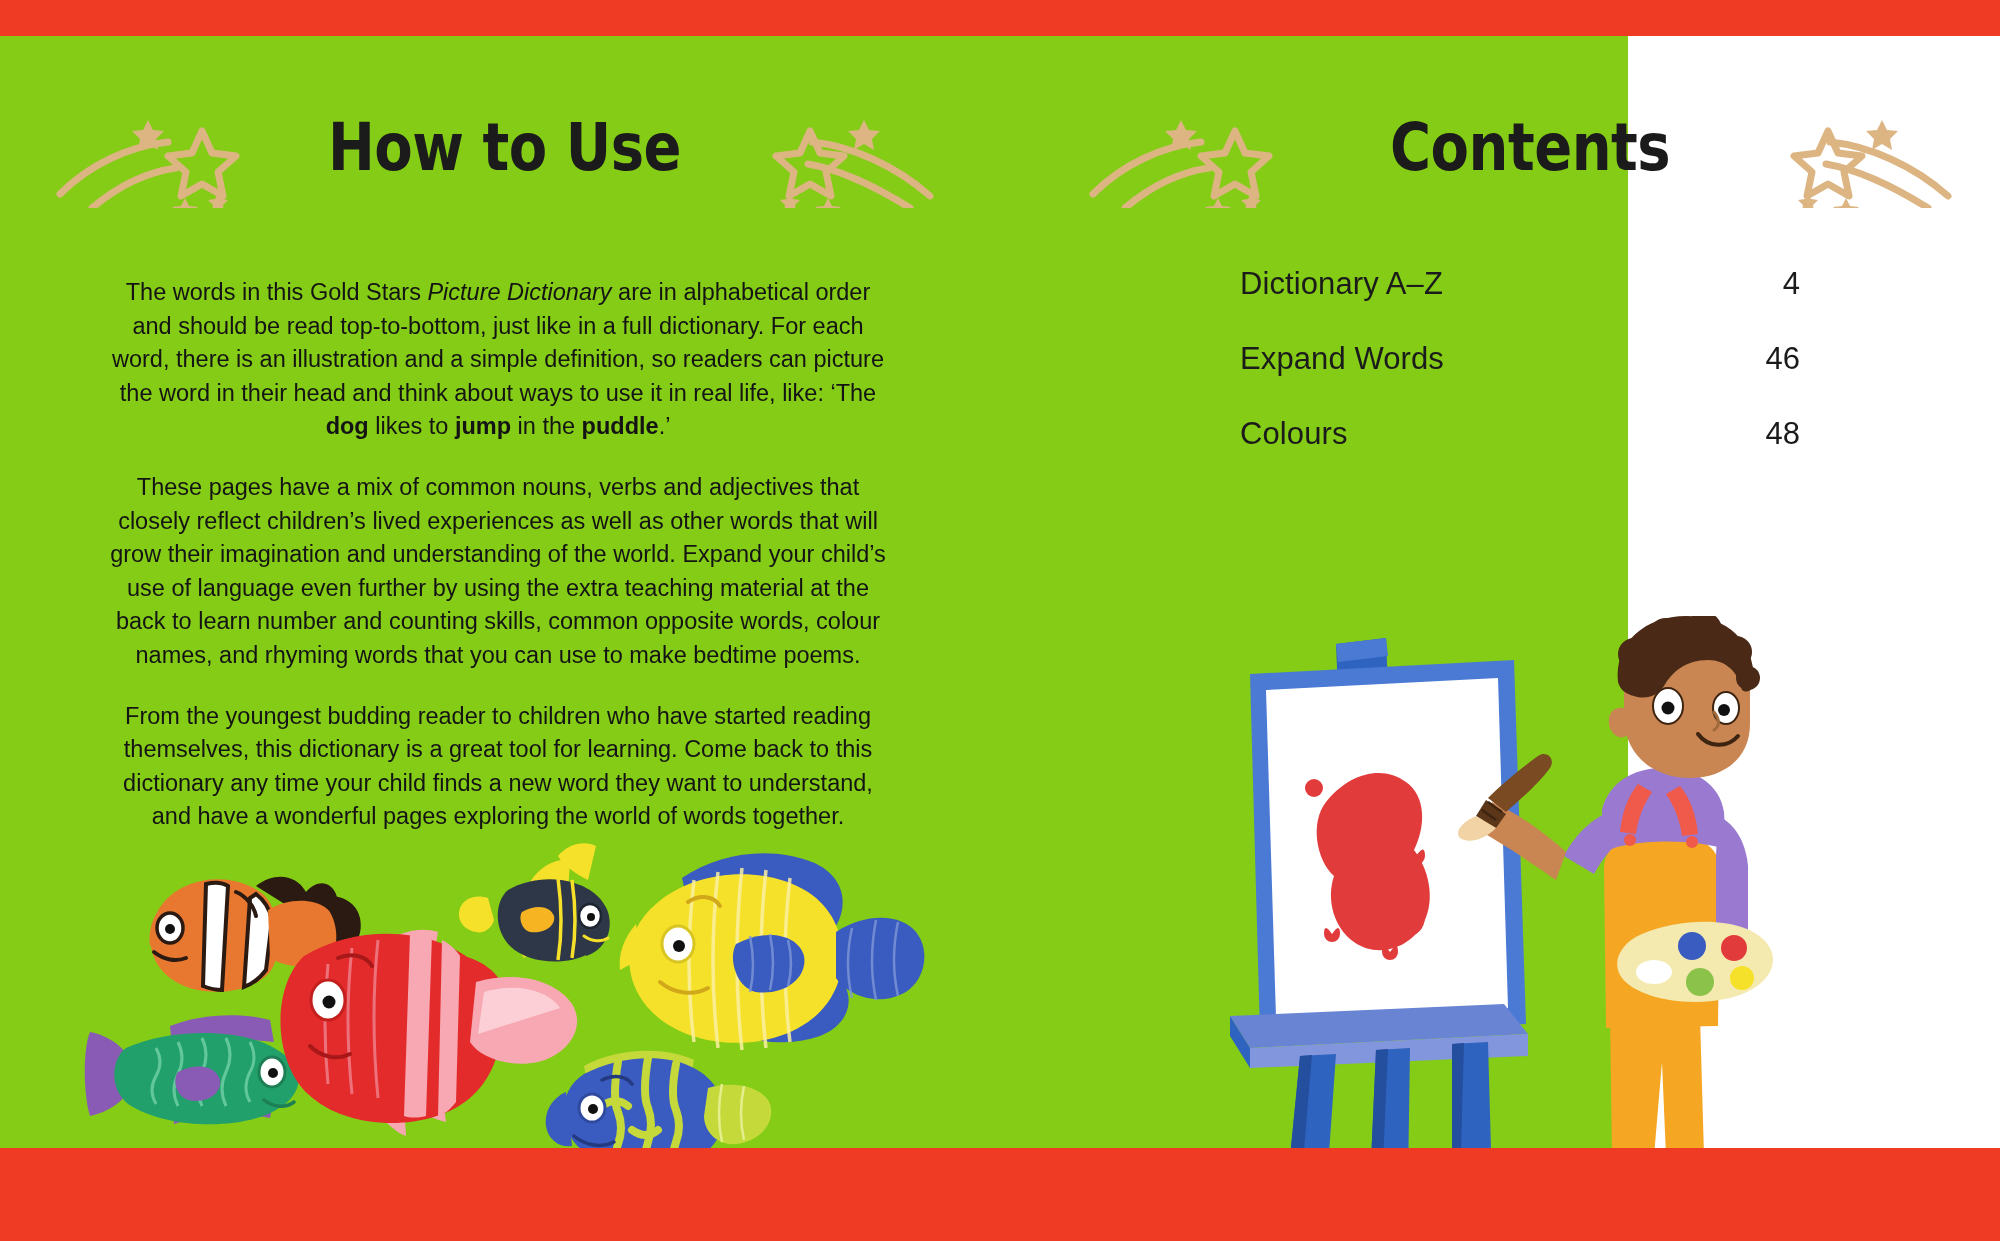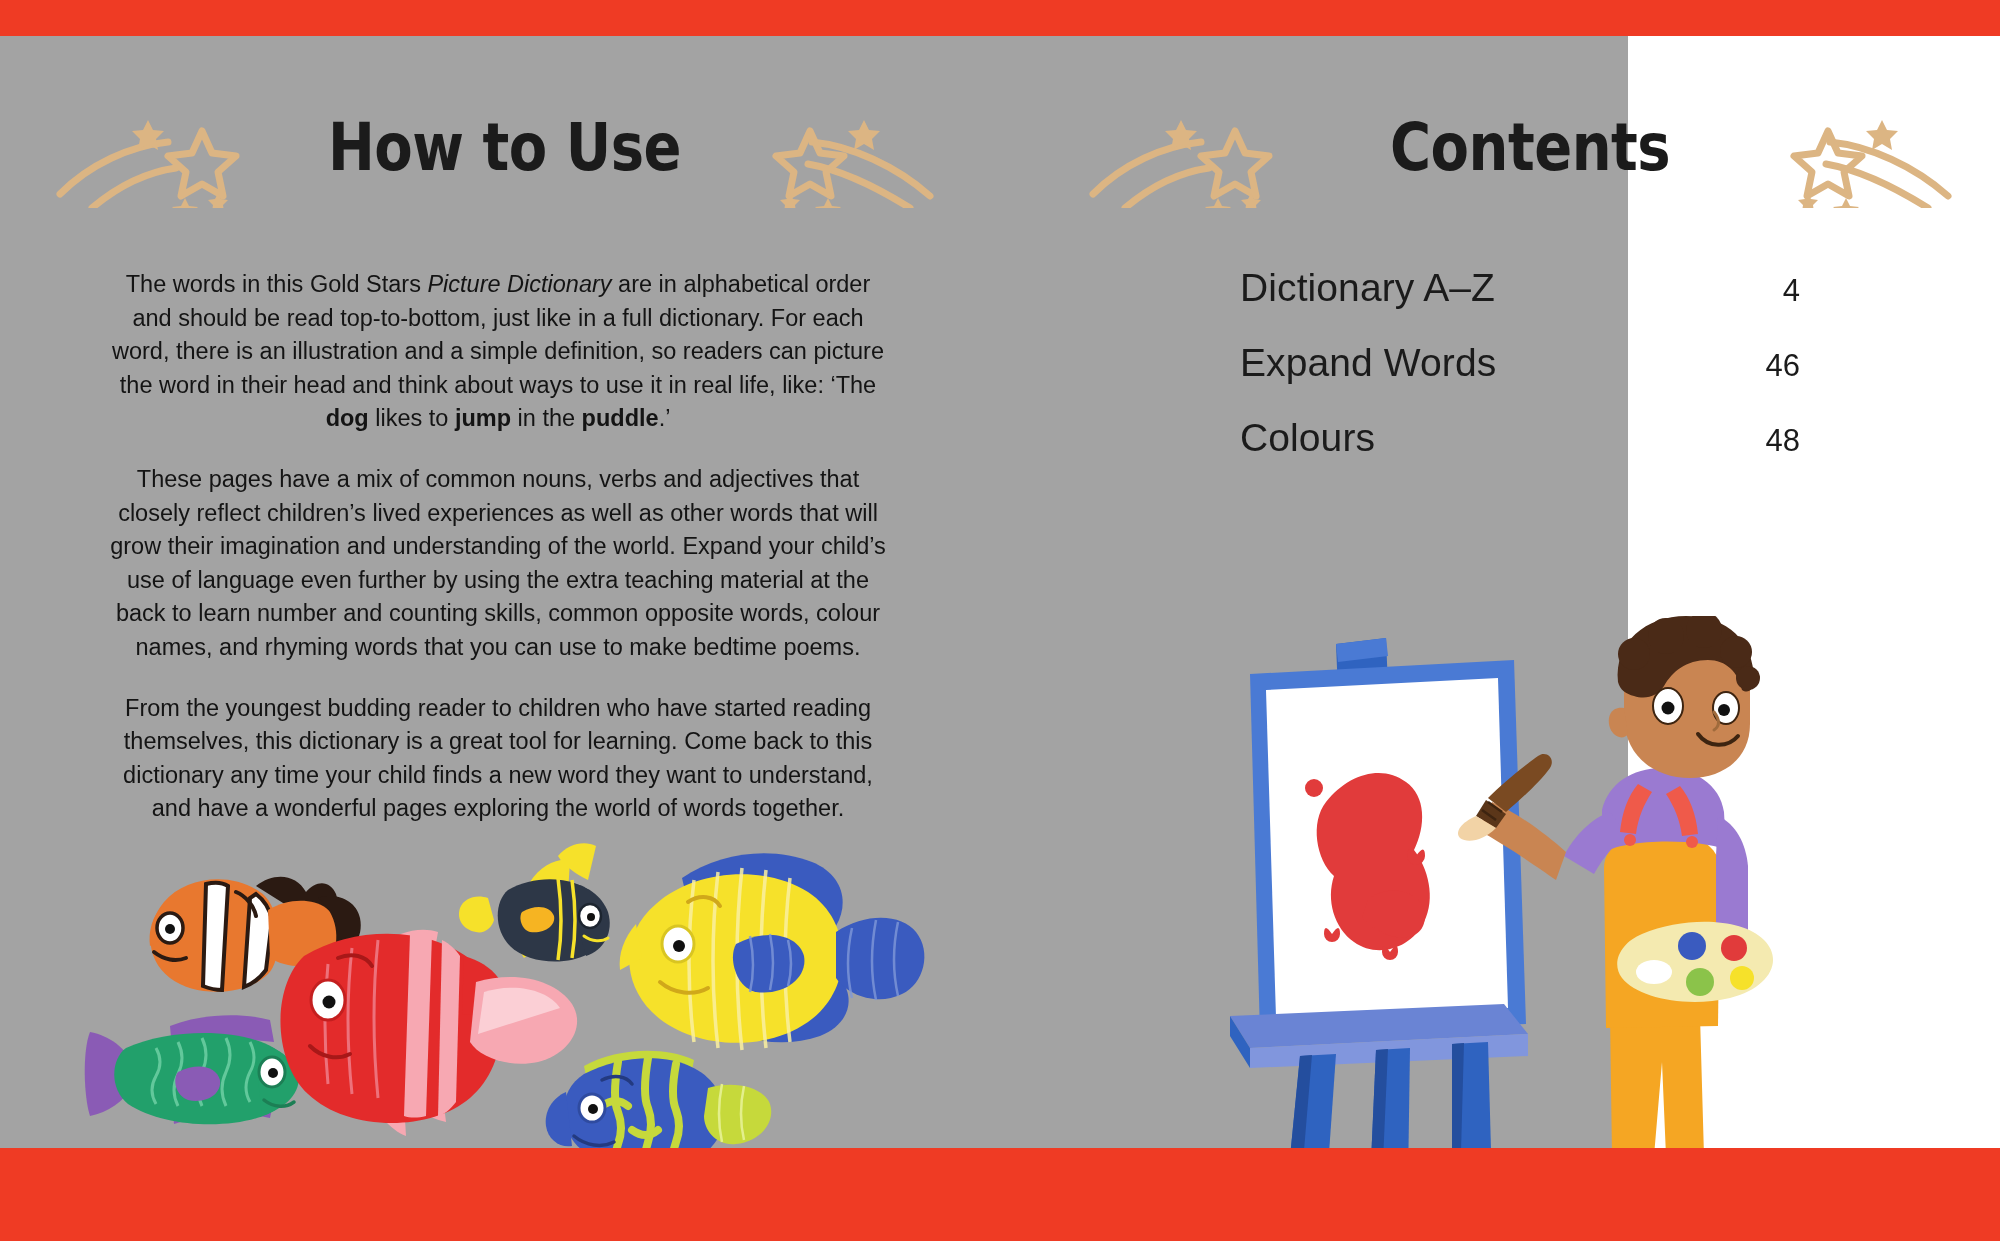--- a/index.html
+++ b/index.html
@@ -26,21 +26,21 @@
   }
   .band-top    { top: 0;     height: 36px; }
   .band-bottom { top: 1148px; height: 93px; }
 
   .page {
     position: absolute;
     left: 0;
     top: 36px;
     width: 1628px;
     height: 1112px;
-    background: #a3a3a3;
+    background: #84cc16;
   }
 
   
   .heading {
     position: absolute;
     font-weight: 700;
     font-size: 56px;
     letter-spacing: -0.5px;
     color: #1b1b1b;
     white-space: nowrap;
@@ -67,40 +67,40 @@
     position: absolute;
     left: 108px;
     top: 232px;
     width: 780px;
     text-align: center;
     font-size: 23.5px;
     line-height: 1.43;
     color: #141414;
     font-family: "Liberation Sans", sans-serif;
   }
-  .howto-body p { margin: 0 0 27px 0; }
+  .howto-body p { margin: 8px 0 27px 0; }
   .howto-body p:last-child { margin-bottom: 0; }
   .howto-body i { font-style: italic; }
   .howto-body b { font-weight: 700; }
 
   
   .contents-list {
     position: absolute;
     left: 1240px;
     top: 230px;
     width: 560px;
   }
   .contents-row {
     display: flex;
     align-items: baseline;
     justify-content: space-between;
     height: 75px;
   }
   .contents-label {
-    font-size: 39px;
+    font-size: 31px;
     color: #1b1b1b;
     letter-spacing: 0.1px;
   }
   .contents-page {
     font-size: 31px;
     color: #1b1b1b;
     min-width: 60px;
     text-align: right;
   }
 

